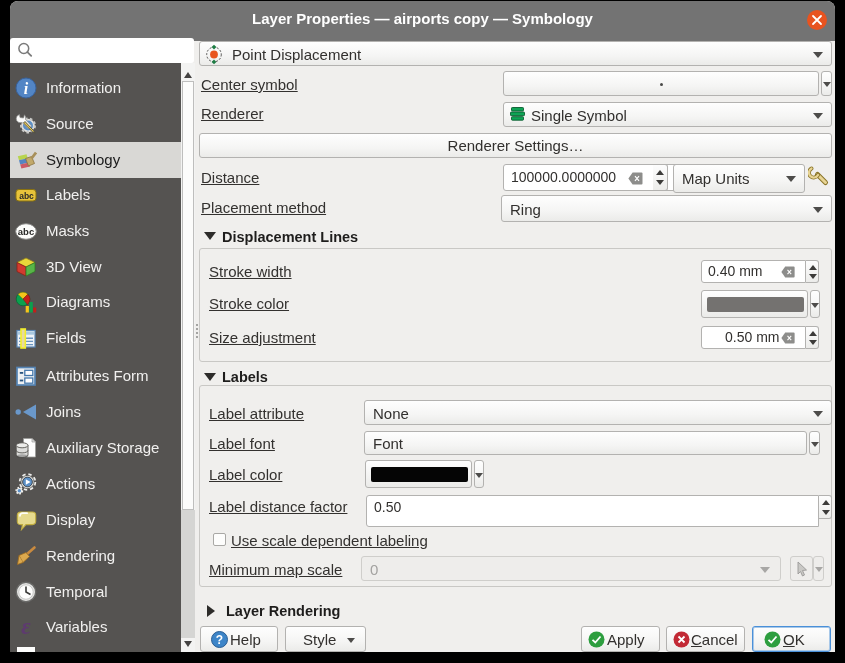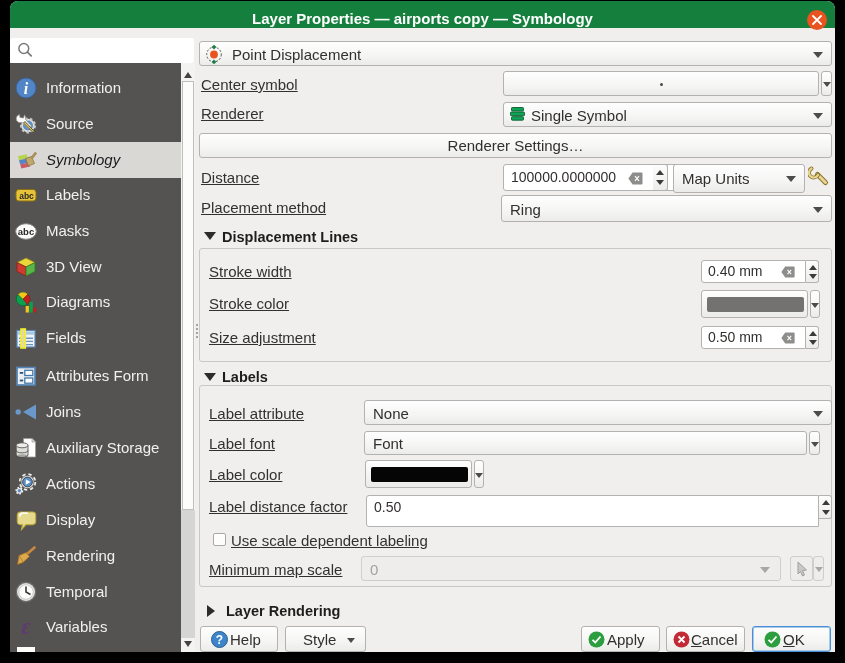--- a/index.html
+++ b/index.html
@@ -1,31 +1,31 @@
 <!DOCTYPE html>
 <html><head>
 <meta charset="utf-8">
 <style>
 * { margin:0; padding:0; box-sizing:border-box; }
 html,body { width:845px; height:663px; background:#000; overflow:hidden; }
 body { font-family:"Liberation Sans", sans-serif; font-size:15px; color:#32302e; }
 #dialog { position:absolute; left:10px; top:1px; width:825px; height:651px; background:#f0efed; border-radius:8px 8px 0 0; }
 .abs { position:absolute; }
 
-#titlebar { position:absolute; left:0; top:0; width:825px; height:27px; background:#15803d; border-radius:8px 8px 0 0; }
+#titlebar { position:absolute; left:0; top:0; width:825px; height:40px; background:#737373; border-radius:8px 8px 0 0; }
 #title { position:absolute; left:0; right:0; top:9px; text-align:center; color:#ffffff; font-weight:bold; font-size:15px; }
 #closebtn { position:absolute; left:797px; top:9px; width:20px; height:20px; border-radius:10px; background:#e8531f; }
 #closebtn svg { position:absolute; left:4px; top:4px; }
 
 #search { position:absolute; left:0px; top:37px; width:184px; height:25px; background:#ffffff; border-radius:3px; }
 #sidebar { position:absolute; left:0; top:62px; width:171px; height:589px; background:#555351; }
 .sitem { position:absolute; left:0; width:171px; height:36px; color:#f1f0ef; }
 .sitem .icon { position:absolute; left:5px; top:7px; width:22px; height:22px; }
 .sitem .txt { position:absolute; left:36px; top:9px; font-size:15px; }
-.sel { background:#d9d8d5; color:#1c1c1c;font-style:italic; }
+.sel { background:#d9d8d5; color:#1c1c1c; }
 
 #sbar { position:absolute; left:171px; top:62px; width:14px; height:589px; background:#f3f3f2; }
 #sthumb { position:absolute; left:1px; top:18px; width:12px; height:429px; background:#fcfcfb; border:1px solid #bebebd; }
 #strack { position:absolute; left:0px; top:447px; width:14px; height:128px; background:#d5d5d3; }
 .sarrow { width:0; height:0; position:absolute; }
 
 .label { position:absolute; color:#33312f;text-decoration:underline; }
 .combo, .pushbtn { position:absolute; background:linear-gradient(#fefefe,#f5f5f4 60%,#ebebe9); border:1px solid #b3b2b0; border-radius:3px; }
 .darr { position:absolute; width:0; height:0; border-left:5px solid transparent; border-right:5px solid transparent; border-top:6px solid #4d4c4a; }
 .spinfield { position:absolute; background:#ffffff; border:1px solid #b3b2b0; border-radius:3px 0 0 3px; font-size:14px; }
@@ -290,21 +290,21 @@
       </div>
     <div class="label" style="left:199px;top:294px">Stroke color</div>
     <div class="colorbtn" style="left:691px;top:289px;width:107px;height:28px">
         <div class="swatch" style="left:5px;top:6px;width:97px;height:15px;background:#747270"></div>
       </div>
     <div class="combo" style="left:800px;top:289px;width:10px;height:28px">
         <i class="darr" style="left:0px;top:11.5px;border-left-width:4.5px;border-right-width:4.5px;border-top-width:5.5px"></i>
       </div>
     <div class="label" style="left:199px;top:328px">Size adjustment</div>
     <div class="spinfield" style="left:691px;top:325px;width:105px;height:23px">
-        <span style="position:absolute;left:6px;top:2px">0.50 mm</span>
+        <span style="position:absolute;left:23px;top:2px">0.50 mm</span>
       <svg style="position:absolute;left:79px;top:5px" width="14" height="12" viewBox="0 0 14 12">
           <path d="M4.2 0.5 H12.6 a1 1 0 0 1 1 1 V10.5 a1 1 0 0 1 -1 1 H4.2 L0.4 6 Z" fill="#8d8d8b"></path>
           <path d="M6.5 3.8 L10.2 8.2 M10.2 3.8 L6.5 8.2" stroke="#fff" stroke-width="1.1"></path>
         </svg>
     </div>
     <div class="spinarrows" style="left:796px;top:325px;width:13px;height:23px">
         <i class="uarr" style="left:2.5px;top:3.5px"></i>
         <i class="dnarr" style="left:2.5px;top:13px"></i>
       </div>
 

